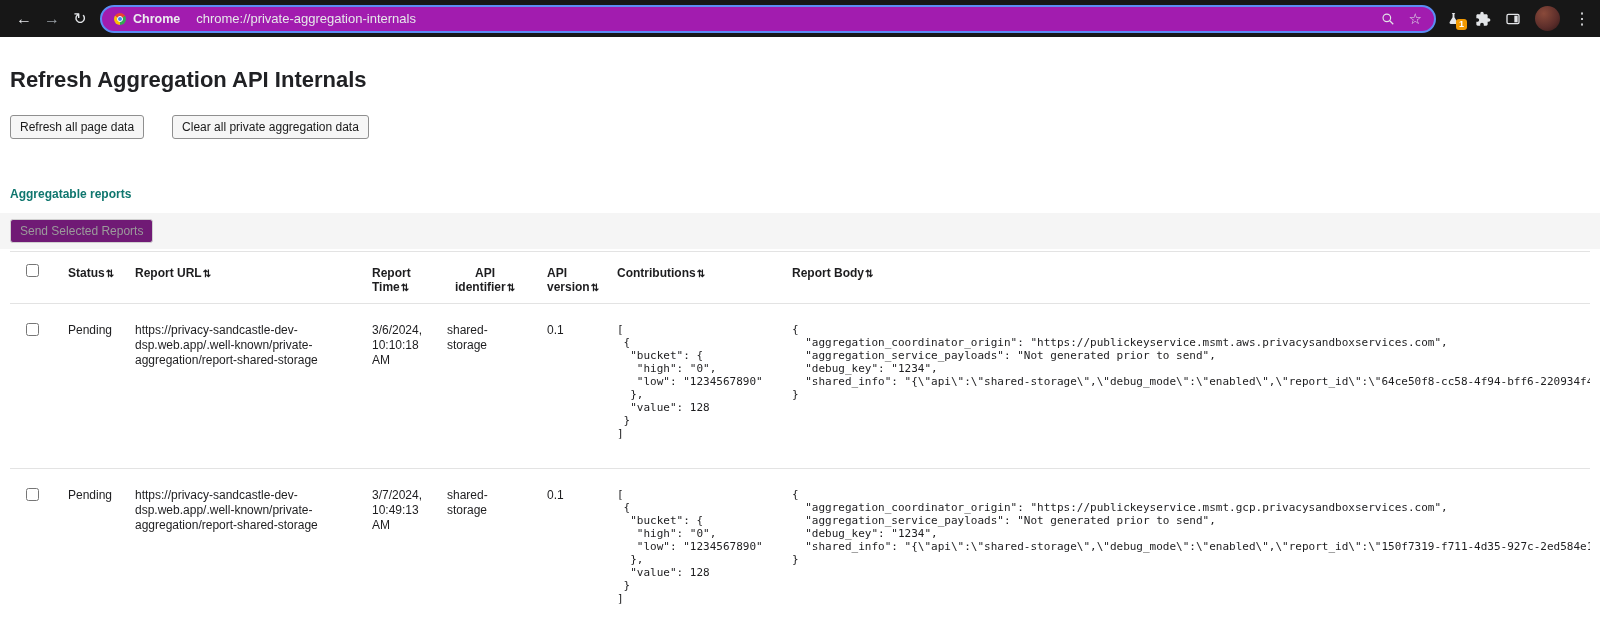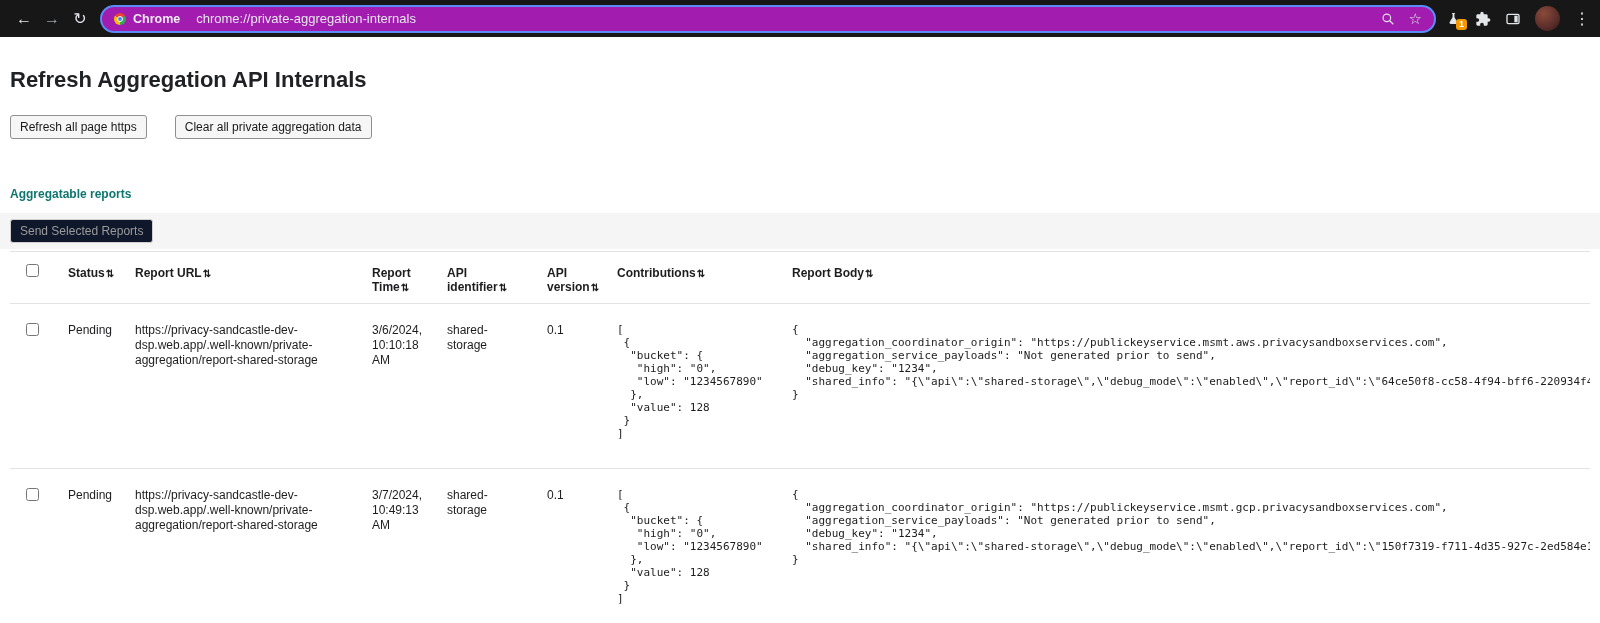--- a/index.html
+++ b/index.html
@@ -32,32 +32,32 @@
   .dots { font-size:16px; color:#e3e5e8; }
 
   
   .content { padding:0 10px; color:#1d1d1f; }
   h1.page-title { margin-top:30px; font-size:22px; font-weight:700; color:#202124; }
   .btn-row { margin-top:22px; display:flex; gap:28px; }
   button.def-btn { font-size:12px; padding:4px 9px; background:#f6f6f6; border:1px solid #8f8f8f;
     border-radius:3px; color:#1a1a1a; cursor:pointer; font-family:"Liberation Sans", sans-serif; }
   h2.section-heading { margin-top:48px; font-size:12px; font-weight:700; color:#0f766e; }
   .table-strip { margin:12px -10px 0 -10px; background:#f5f5f5; padding:6px 10px; }
-  button.def-btn:disabled, button.disabled-btn { background:#0f172a; border:1px solid #d0d0d0;
+  button.def-btn:disabled, button.disabled-btn { background:#701a75; border:1px solid #d0d0d0;
     color:#9b9b9b; cursor:default; }
 
   
   table.reports { width:100%; border-collapse:collapse; table-layout:fixed; margin-top:2px; }
   thead tr { border-top:1px solid #e3e3e3; border-bottom:1px solid #e3e3e3; }
   tbody tr { border-bottom:1px solid #e3e3e3; }
   th { vertical-align:top; text-align:left; font-size:12px; font-weight:700; color:#1d1d1f;
     padding:14px 20px 8px 0; line-height:14px; cursor:pointer; }
   th.col-check { padding:12px 0 8px 16px; }
   th.nowrap { white-space:nowrap; }
-  th.col-api-id { padding-right:24px; }
+  th.col-api-id { padding-right:24px;text-align:center; }
   .th-sort { font-size:10px; margin-left:1px; }
   td { vertical-align:top; font-size:12px; color:#1d1d1f; line-height:15px;
     padding:19px 12px 28px 0; overflow-wrap:break-word; }
   td.col-check { padding:19px 0 0 16px; }
   td.col-api-id { padding-right:28px; }
   td.col-body { padding-right:0; }
   td pre { font-family:"DejaVu Sans Mono", monospace; font-size:11px; line-height:13px;
     white-space:pre; overflow:hidden; color:#1d1d1f; }
   input[type="checkbox"] { width:13px; height:13px; }
 </style>
@@ -105,21 +105,21 @@
         <span class="avatar"></span>
       </button>
     <button class="tr-icon dots">⋮</button>
   </div>
 </div>
 
 <div class="content">
   <h1 class="page-title">Refresh Aggregation API Internals</h1>
 
   <div class="btn-row">
-    <button class="def-btn">Refresh all page https</button>
+    <button class="def-btn">Refresh all page data</button>
     <button class="def-btn">Clear all private aggregation data</button>
   </div>
 
   <h2 class="section-heading">Aggregatable reports</h2>
 
   <div class="table-strip">
     <button class="def-btn disabled-btn" disabled="">Send Selected Reports</button>
   </div>
 
   <table class="reports">

